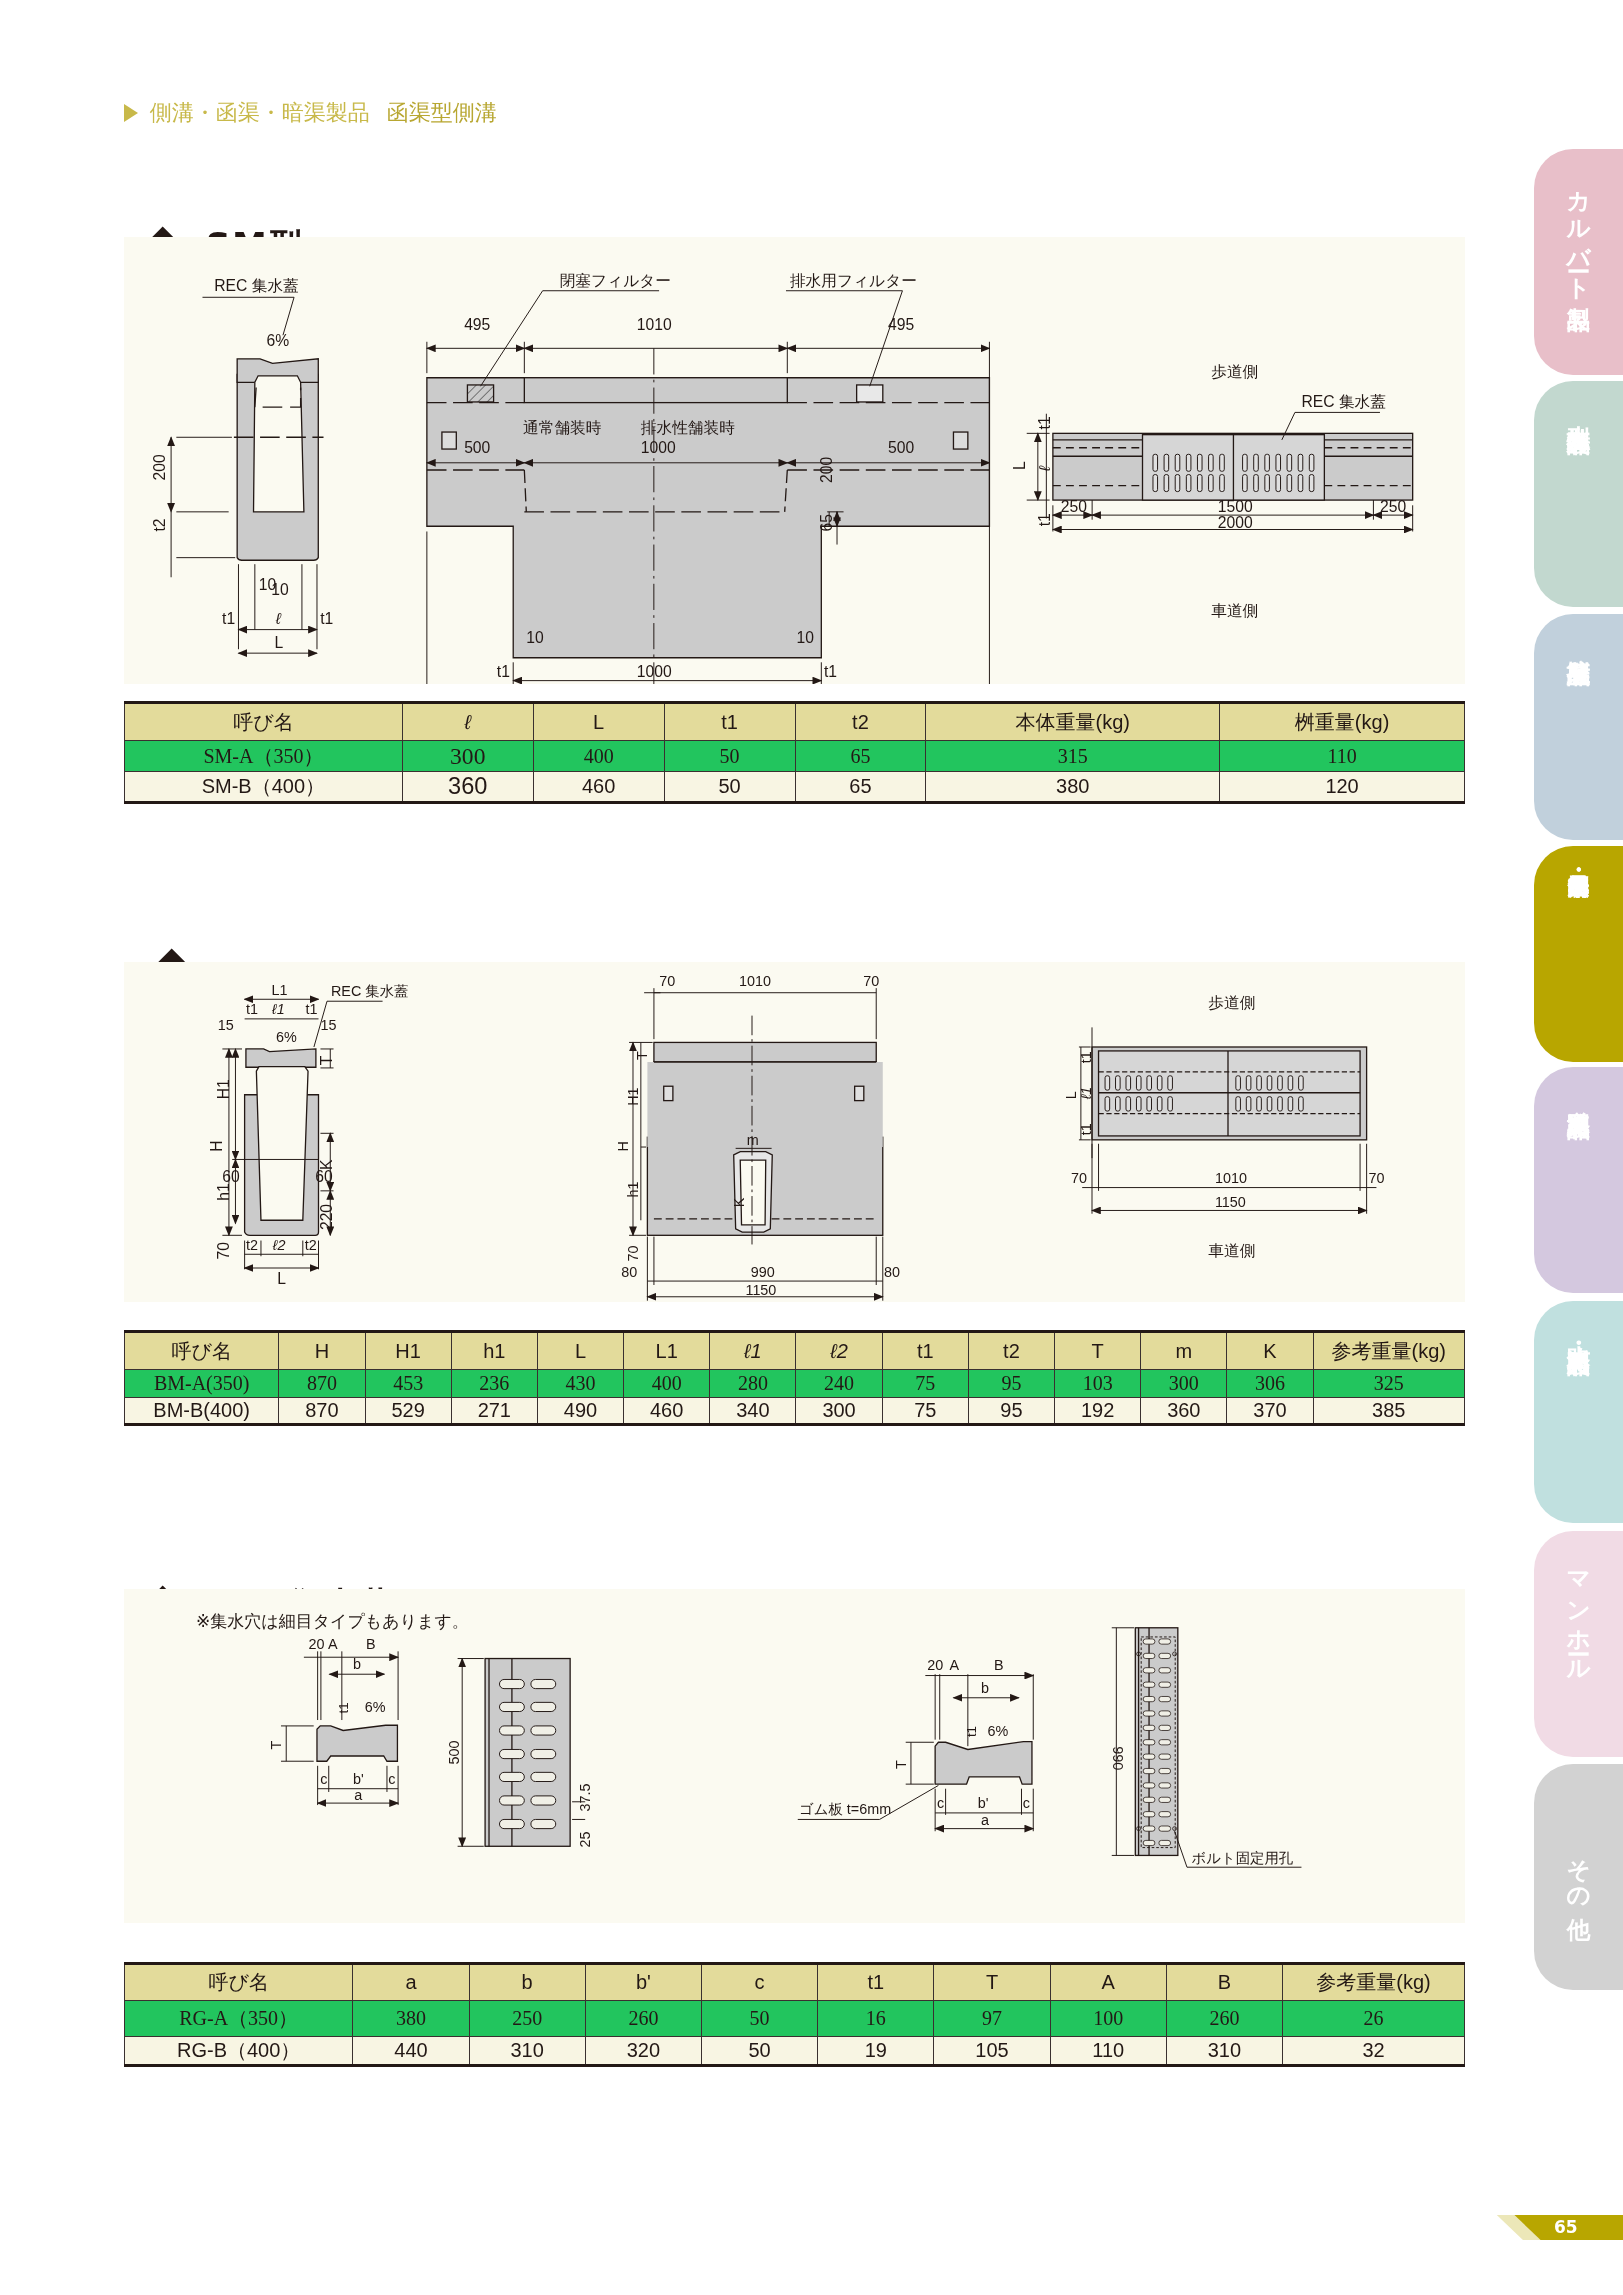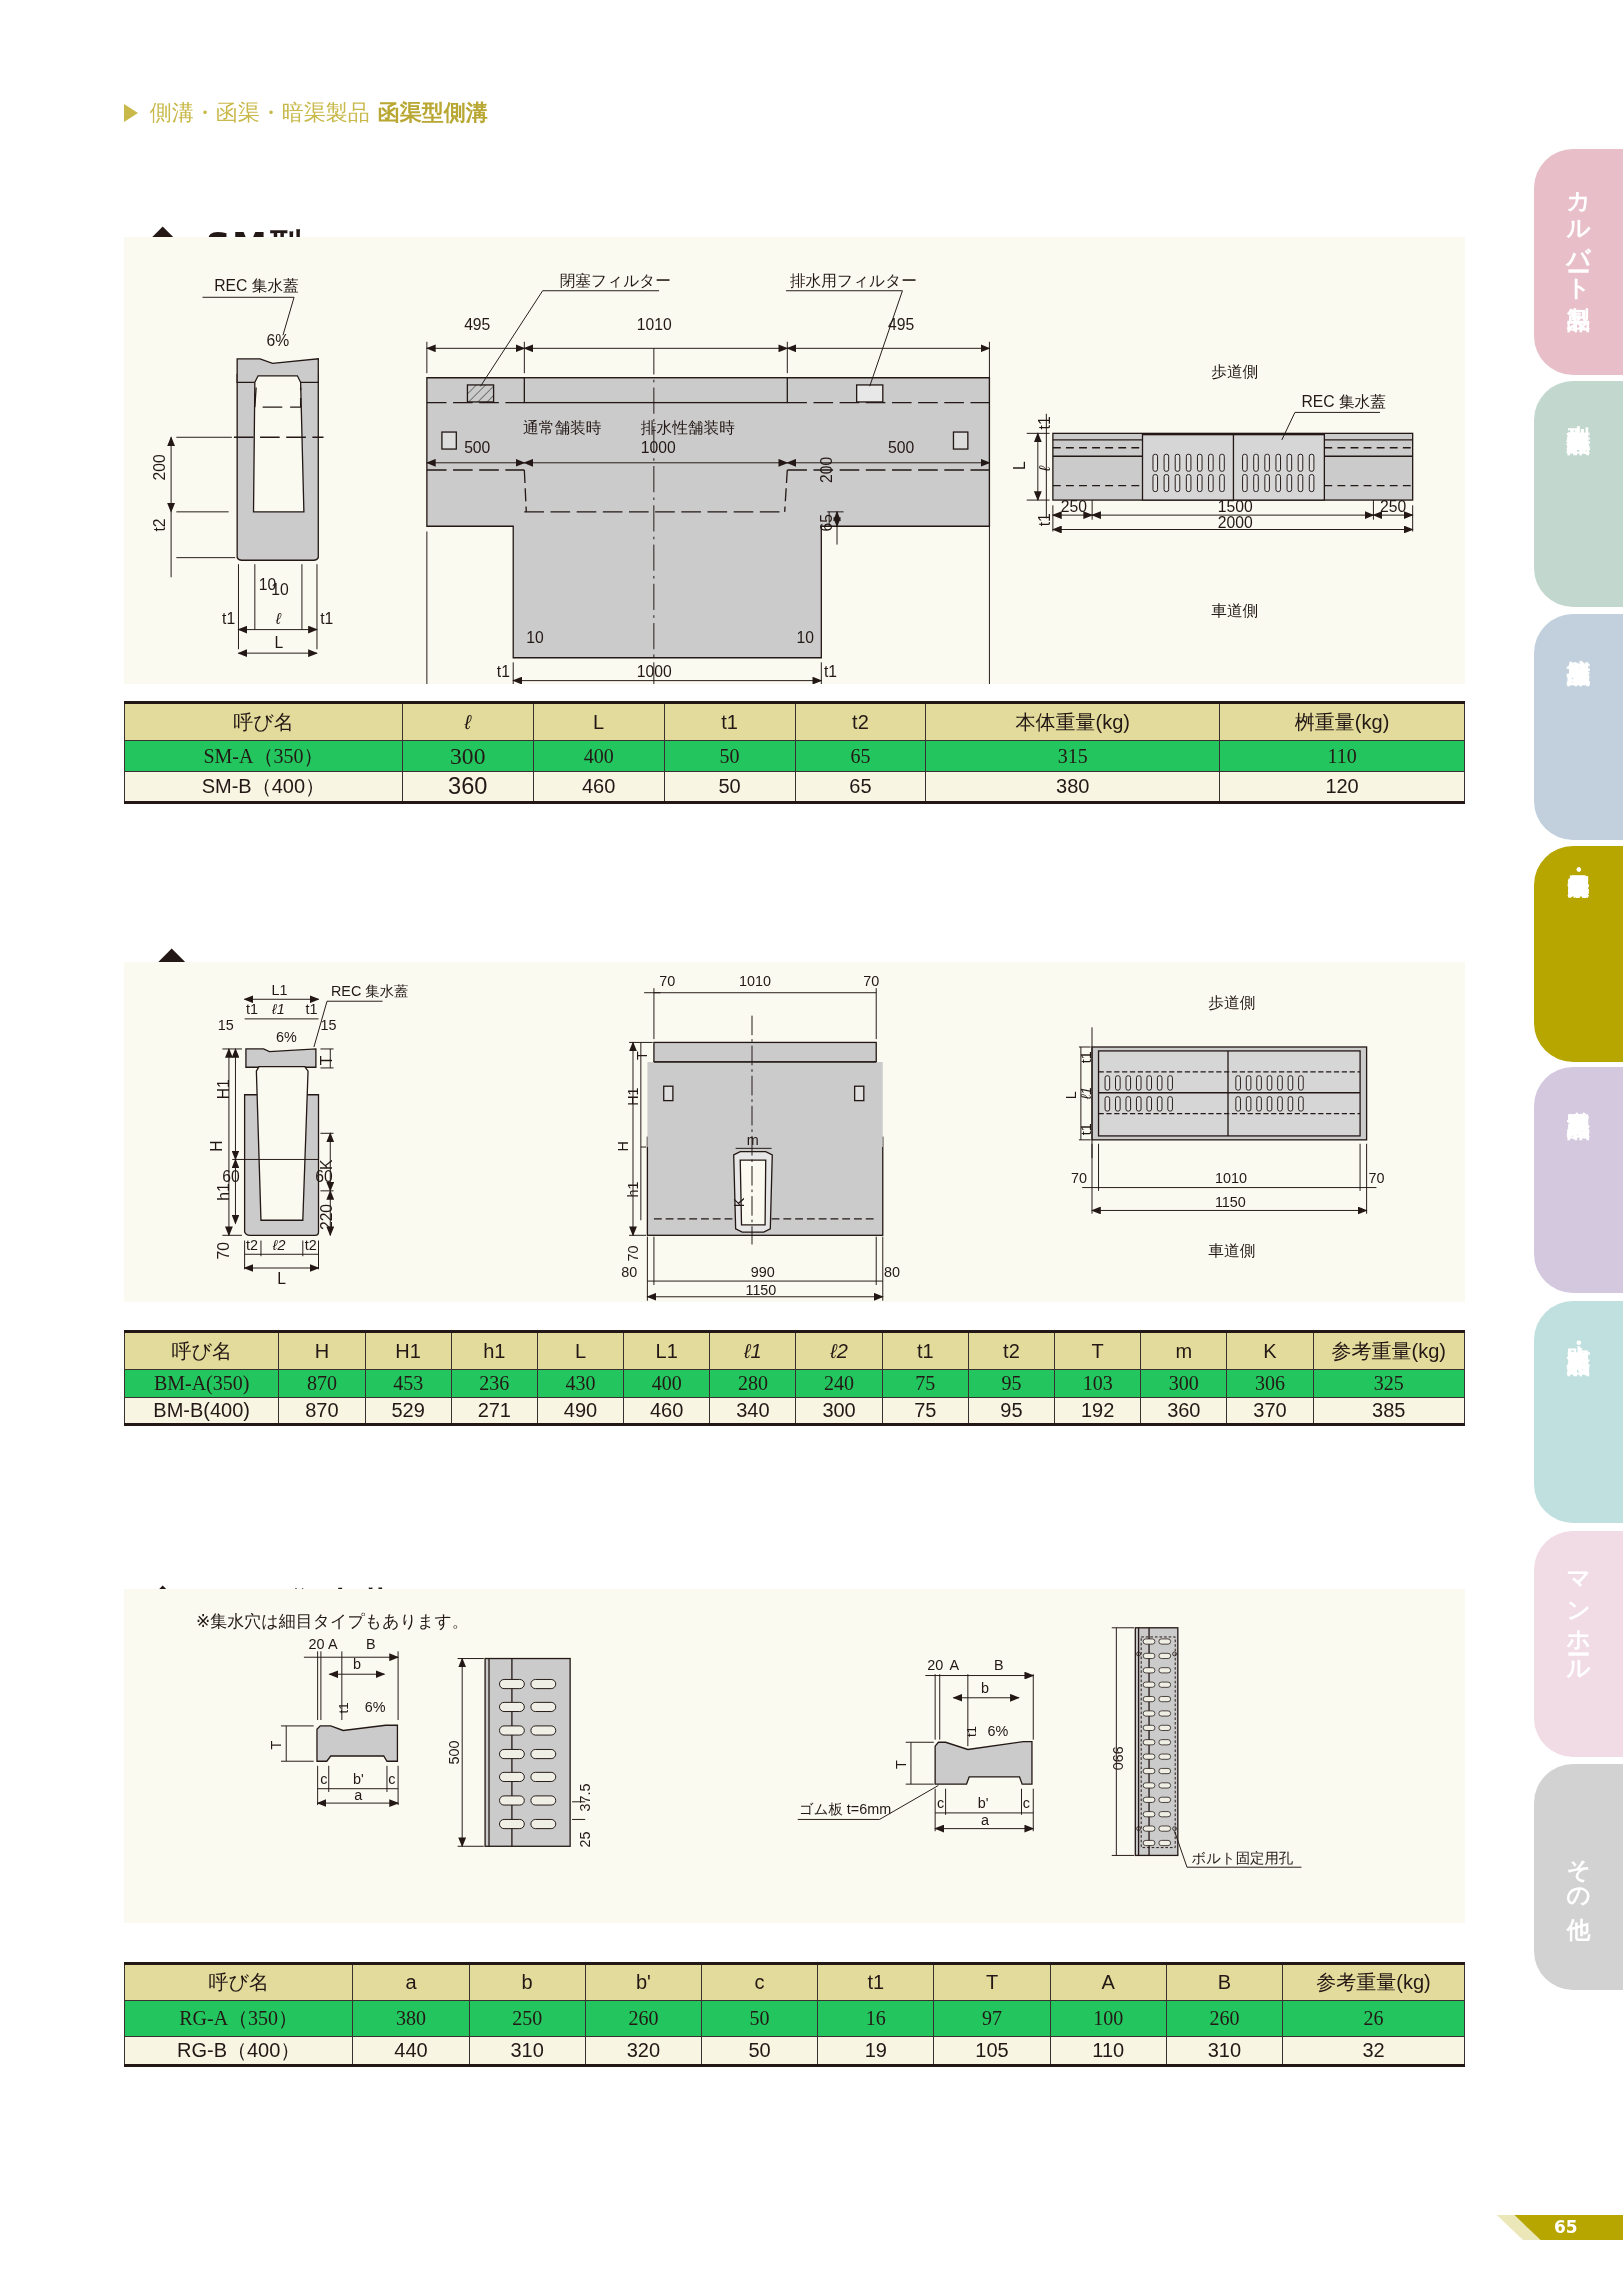--- a/index.html
+++ b/index.html
@@ -1,21 +1,21 @@
 <!DOCTYPE html>
 <html style="font-size:10.5px"><head>
 <meta charset="utf-8">
 <style>
   html,body{margin:0;padding:0;}
   body{width:1623px;height:2295px;position:relative;background:#ffffff;font-family:"DejaVu Sans","Liberation Sans",sans-serif;color:#231815;overflow:hidden;}
   .abs{position:absolute;}
   
   .crumb{left:124px;top:96px;height:33px;display:flex;align-items:center;font-size:22px;color:#c8b94a;}
   .crumb .tri{width:0;height:0;border-top:9.8px solid transparent;border-bottom:9.8px solid transparent;border-left:14.4px solid #c8b94a;margin-right:11.8px;}
-  .crumb .cur{font-weight:bold;color:#b8a732;margin-left:8px;}
+  .crumb .cur{font-weight:normal;color:#b8a732;margin-left:17px;}
   
   .sec-title{display:flex;align-items:center;font-size:35px;font-weight:bold;letter-spacing:1.3px;color:#231815;margin-top:48px;}
   .sec-title .dia{width:25px;height:25px;background:#231815;transform:rotate(45deg) scaleY(1.25);margin:0 33px 0 23.6px;}
   
   .panel{background:#fbfaf1;}
   svg text{font-family:"Liberation Sans","DejaVu Sans",sans-serif;fill:#231815;}
   
   table.spec{position:absolute;border-collapse:collapse;font-family:"Liberation Sans","DejaVu Sans",sans-serif;color:#231815;}
   table.spec th,table.spec td{border:1.3px solid #3a3030;text-align:center;font-weight:normal;padding:0;}
   table.spec th{background:#e3db9b;font-size:20px;}

